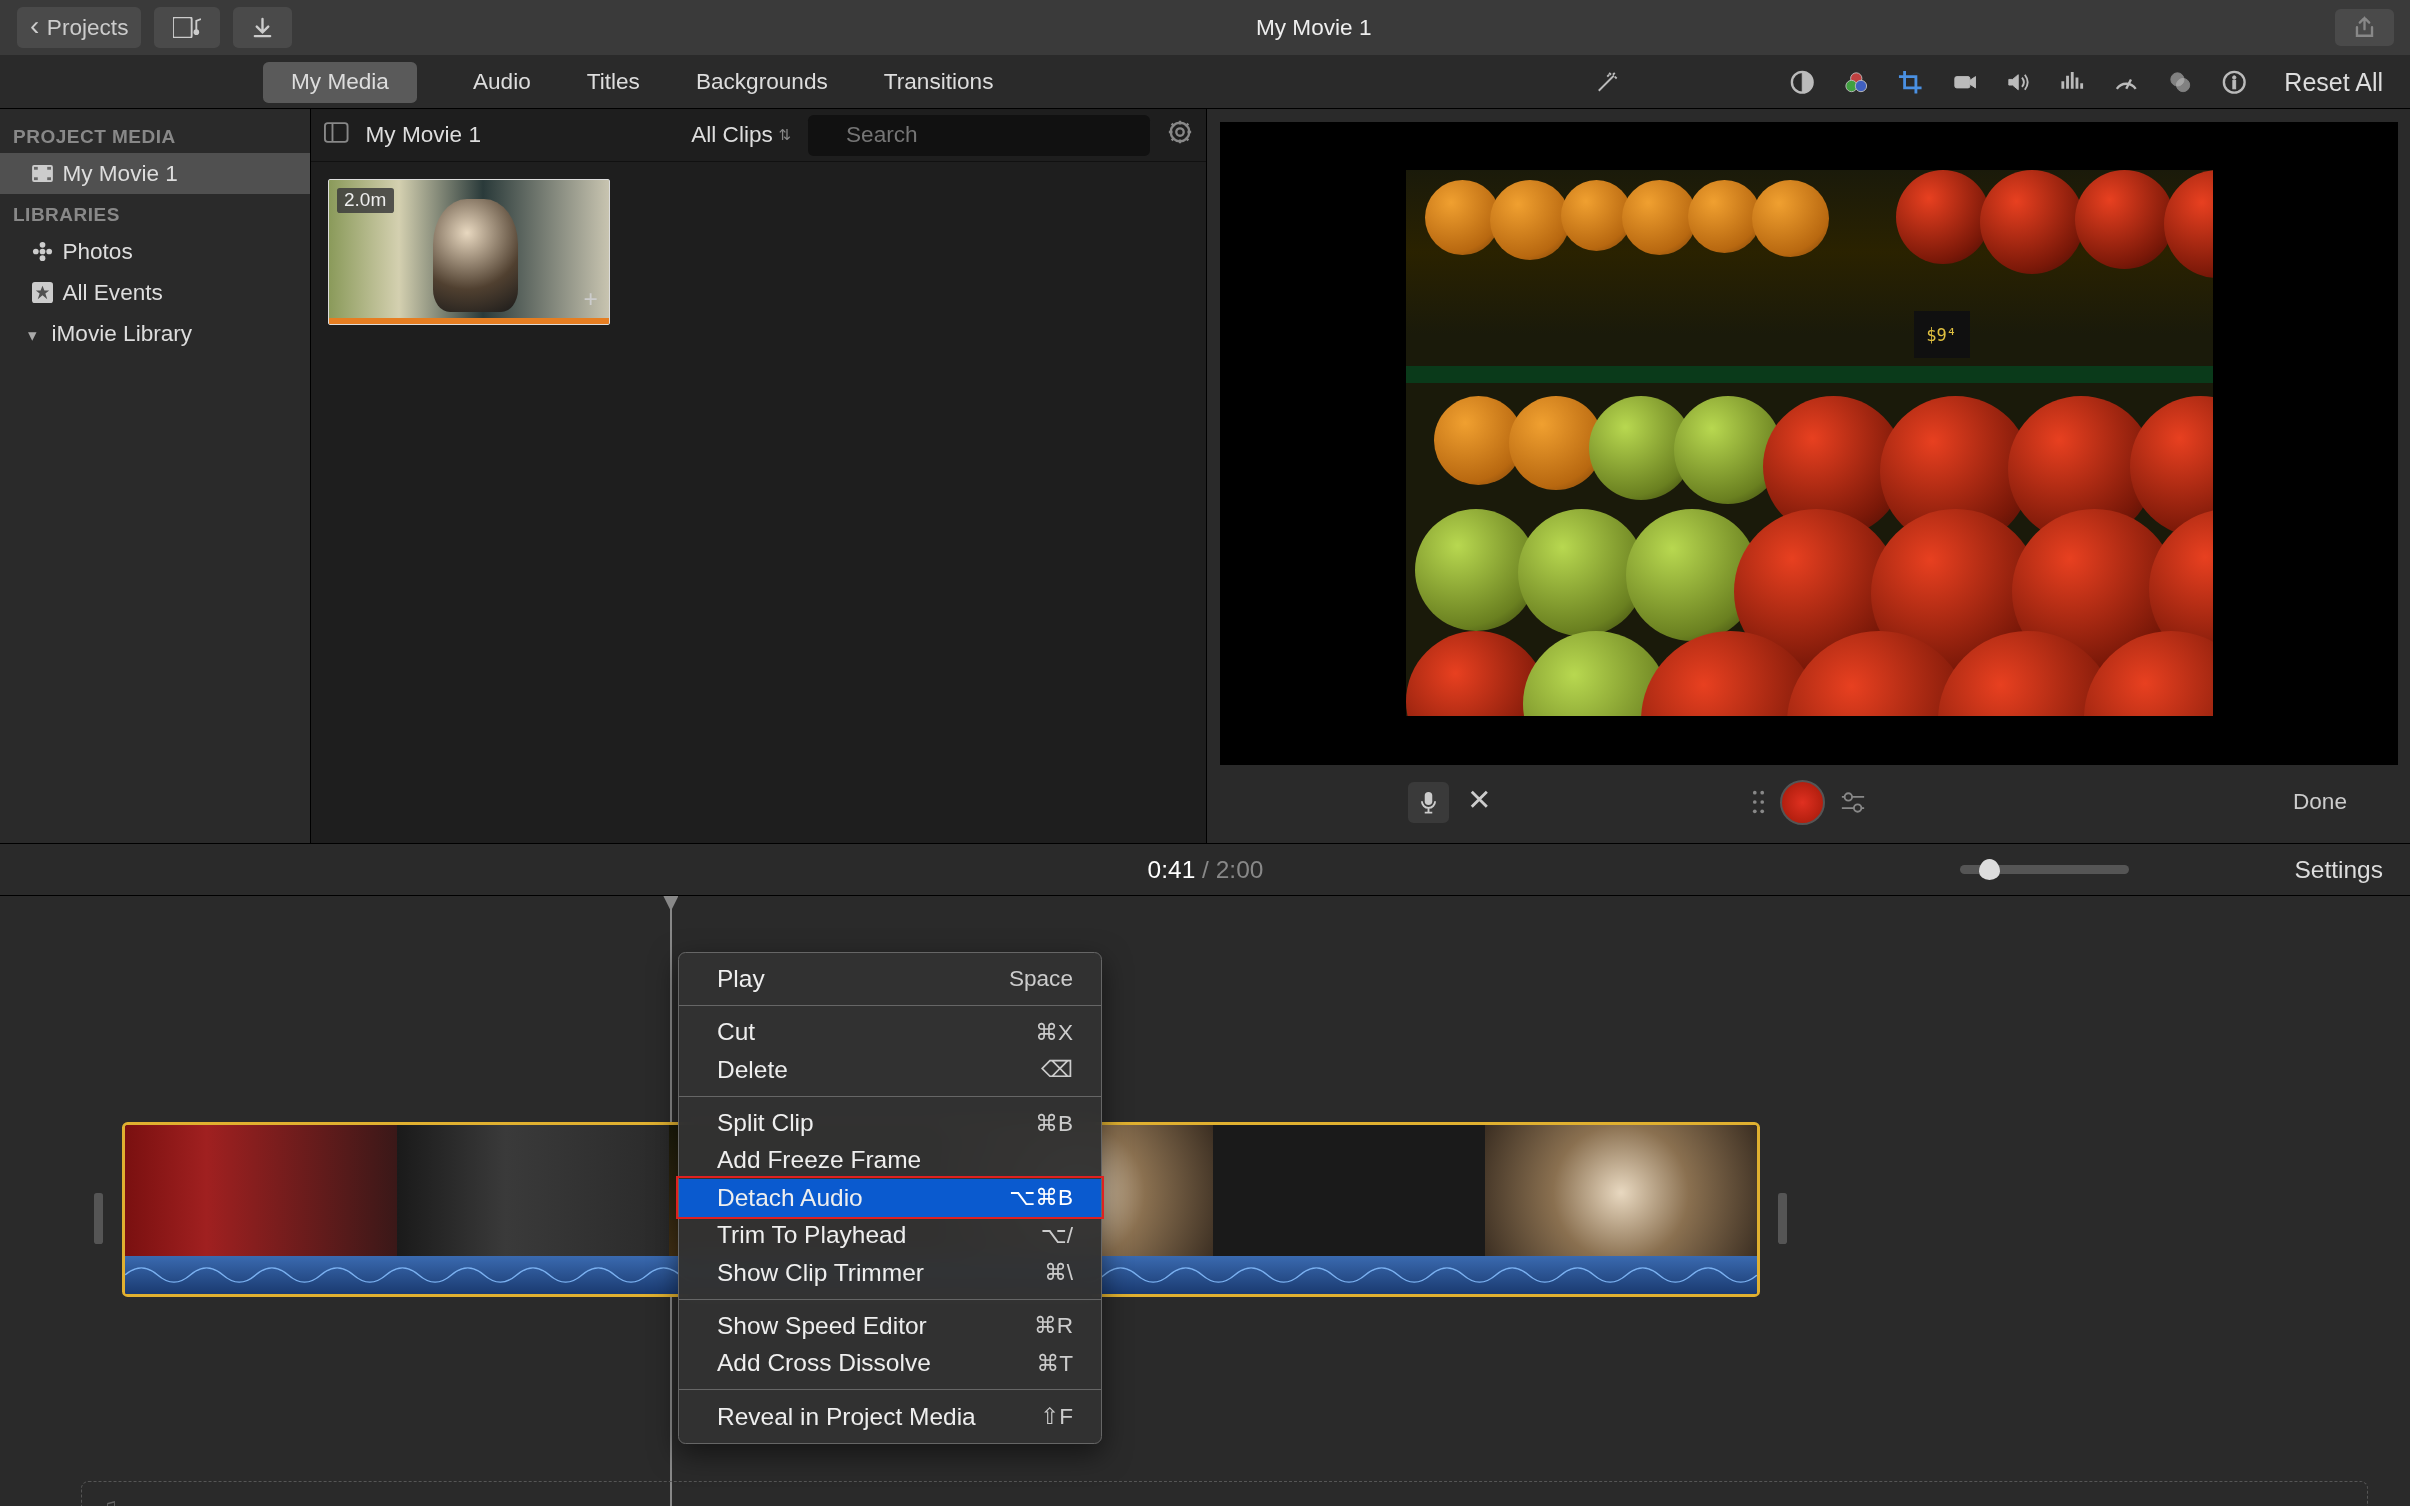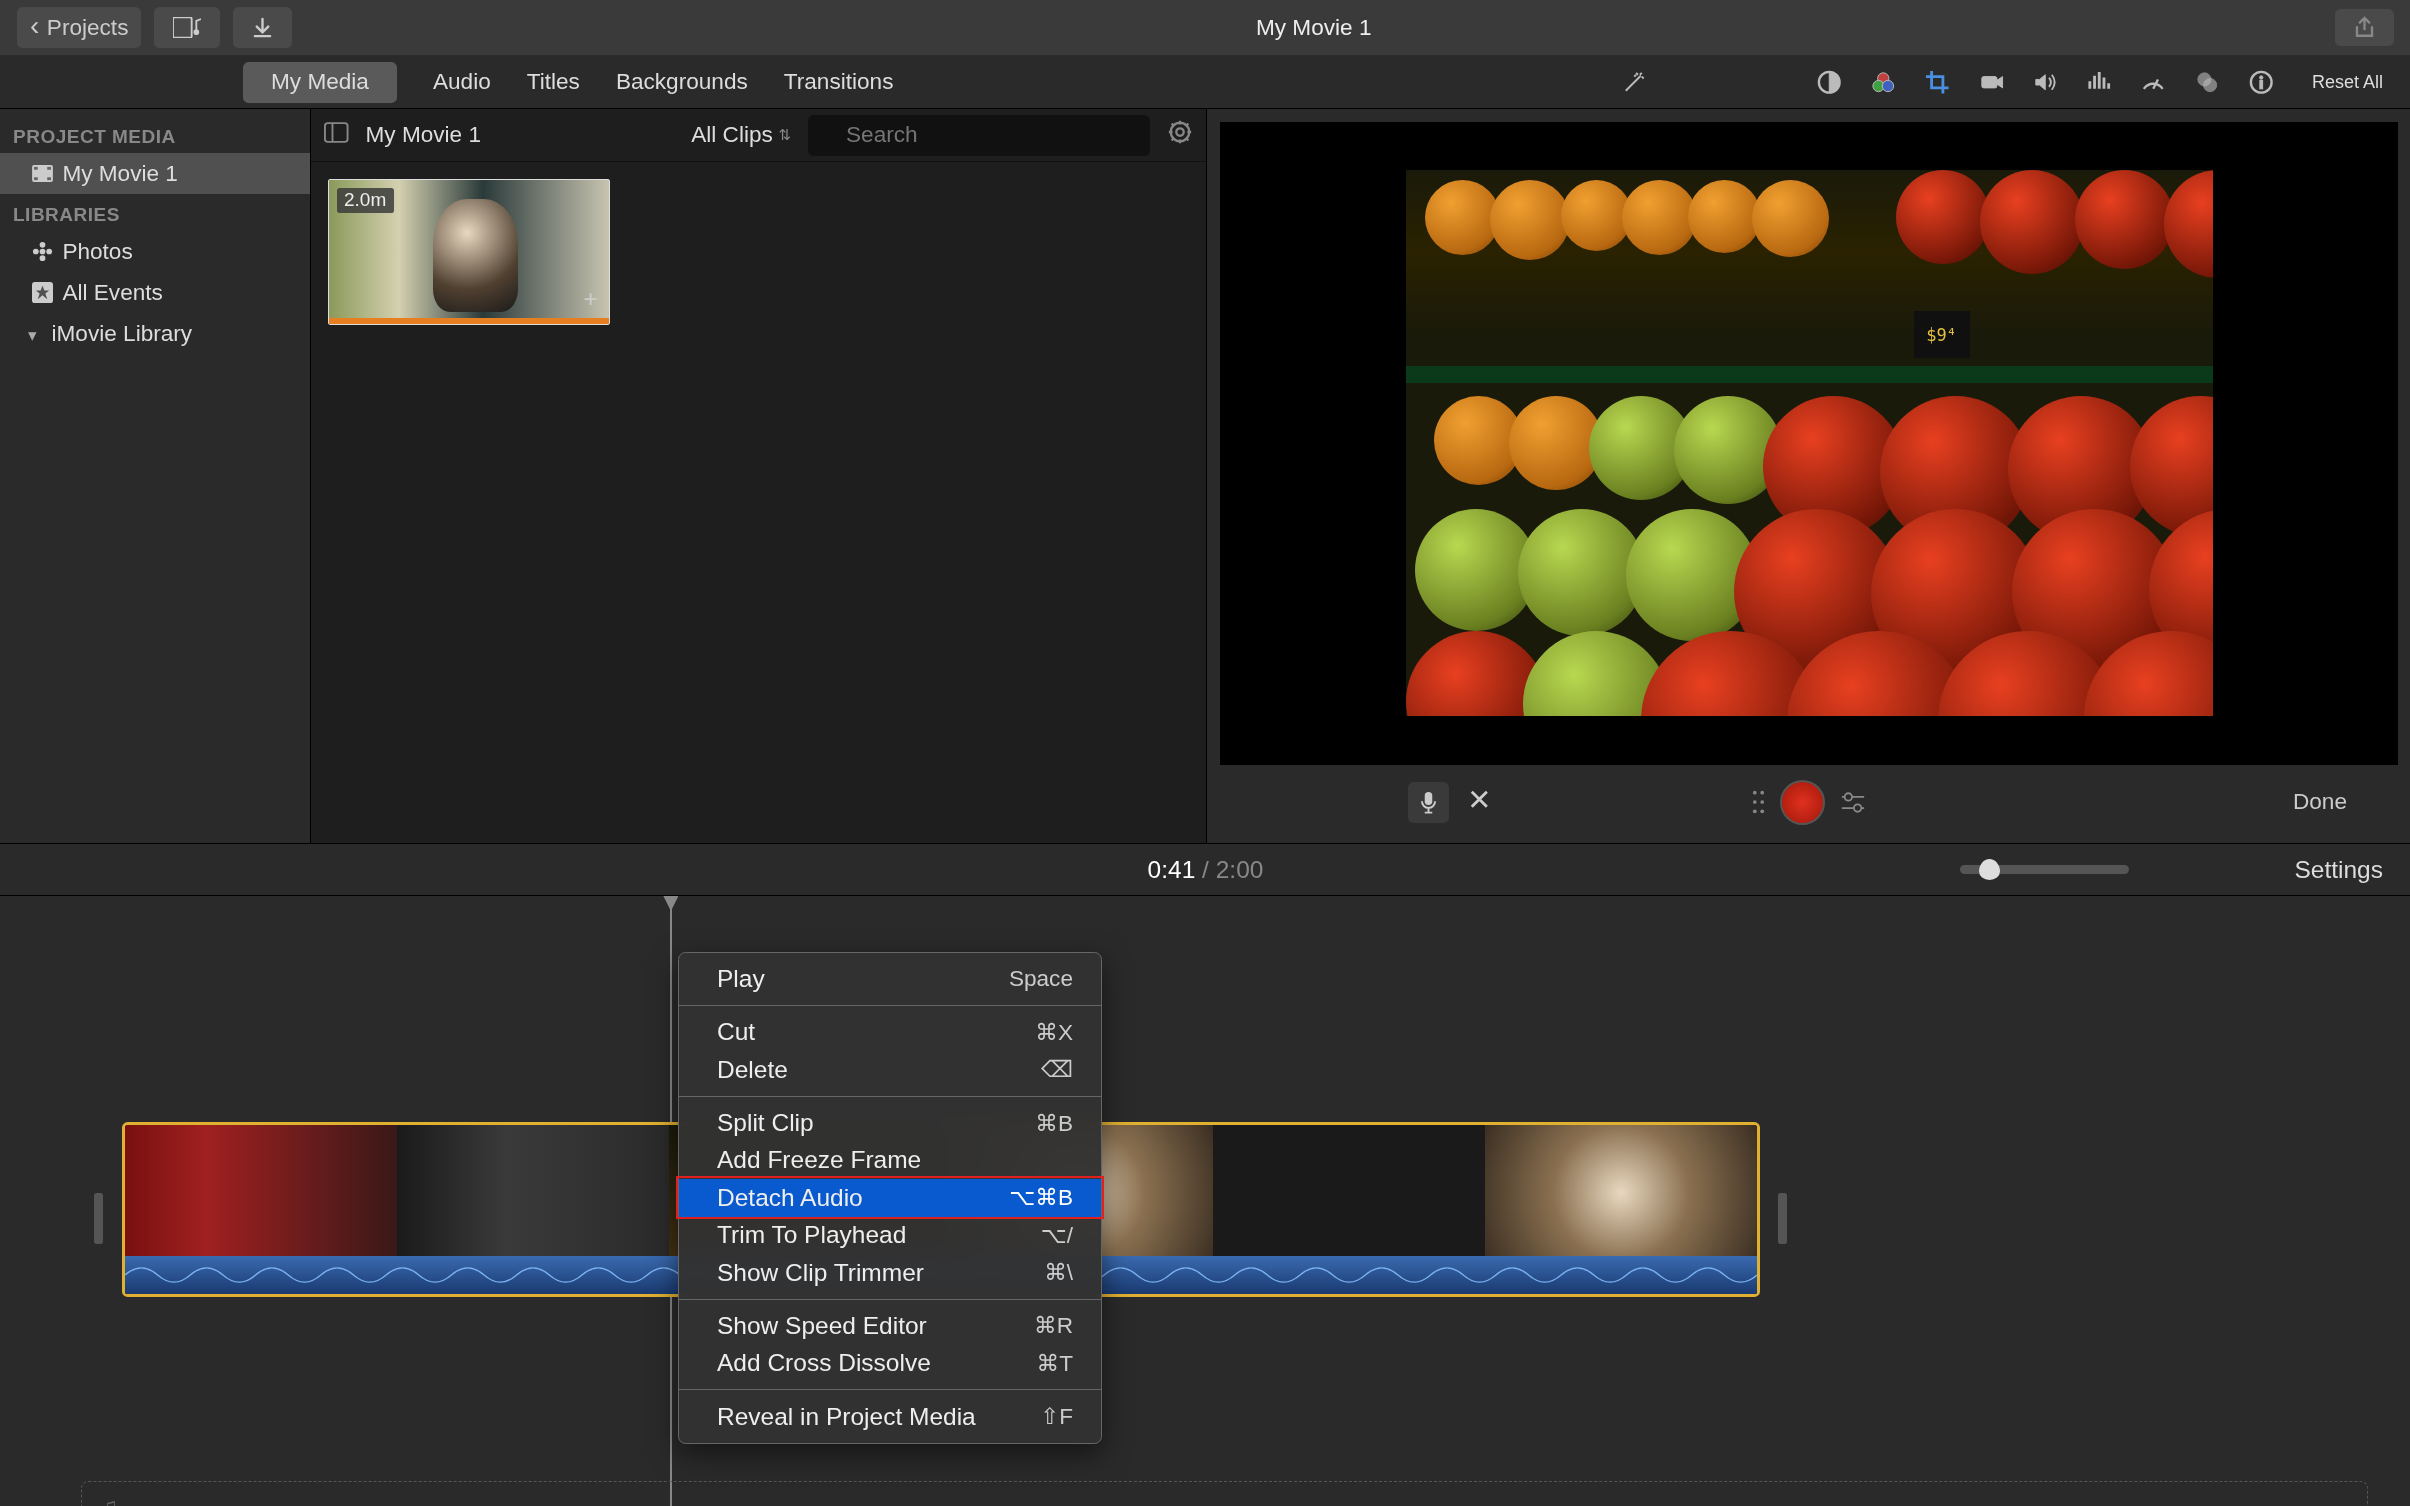--- a/index.html
+++ b/index.html
@@ -7,31 +7,31 @@
 
 
 .top-bar { height: 56px; background: #3a3a3a; display: flex; align-items: center; padding: 0 17px; justify-content: space-between; border-bottom: 0.9px solid #2a2a2a;}
 .top-left { display: flex; gap: 13px; }
 .top-btn { background: #4a4a4a; border: none; color: #ccc; padding: 7.5px 13px; border-radius: 5.6px; display: flex; align-items: center; gap: 7.5px; font-size: 22.6px; }
 .top-btn.icon-only { padding: 7.5px 19px; }
 .top-title { color: #eee; font-size: 22.6px; }
 .chevron-left::before { content: "‹"; font-size: 28px; line-height: 0.6; }
 
 
-.media-tabs { height: 53px; background: #2a2a2a; display: flex; align-items: center; padding: 0 28px; gap: 36px; border-bottom: 0.9px solid #000; }
+.media-tabs { height: 53px; background: #2a2a2a; display: flex; align-items: center; padding: 0 28px; gap: 56px; border-bottom: 0.9px solid #000; }
 .tab-group { display: flex; background: #3a3a3a; border-radius: 5.6px; overflow: hidden; }
 .tab { padding: 7.5px 28px; color: #ddd; font-size: 22.6px; cursor: pointer; }
 .tab.active { background: #5a5a5a; }
 .tab.plain { background: none; padding: 7.5px 0; }
 
 .adjust-toolbar { display: flex; align-items: center; gap: 28px; margin-left: auto; color: #bbb; }
 .adjust-icon { width: 26px; height: 26px; display: flex; align-items: center; justify-content: center; }
 .adjust-icon svg { width: 24.5px; height: 24.5px; fill: #bbb; stroke: #bbb; }
 .adjust-icon.active svg { fill: #4a90e2; stroke: #4a90e2; }
-.reset-all { color: #ddd; font-size: 18px; margin-left: 9.4px; }
+.reset-all { color: #ddd; font-size: 25px; margin-left: 9.4px; }
 
 
 .main { display: flex; height: 734px; }
 .sidebar { width: 311px; background: #2a2a2a; border-right: 0.9px solid #000; padding: 7.5px 0; }
 .sidebar-header { color: #888; font-size: 19px; font-weight: 600; padding: 9.4px 13px 5.6px; letter-spacing: 0.5px; }
 .sidebar-item { padding: 7.5px 13px 7.5px 32px; color: #ddd; font-size: 22.6px; display: flex; align-items: center; gap: 9.4px; }
 .sidebar-item.selected { background: #505050; }
 .sidebar-item.indented { padding-left: 28px; }
 .disclosure::before { content: "▾"; font-size: 17px; color: #aaa; margin-right: 5.6px; }
 

